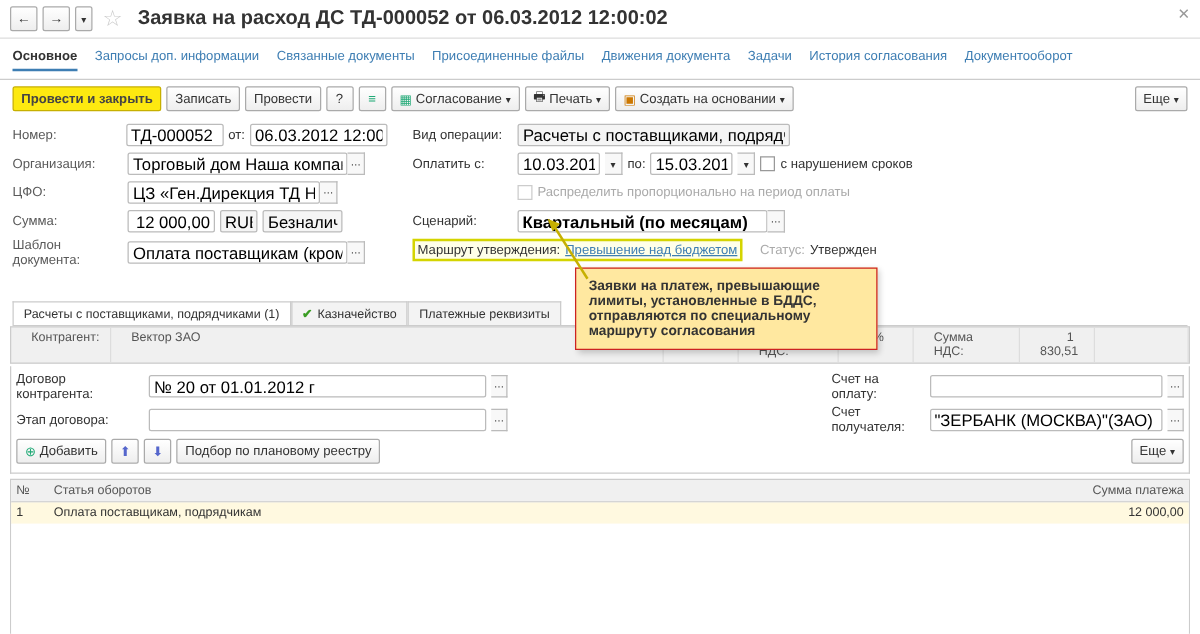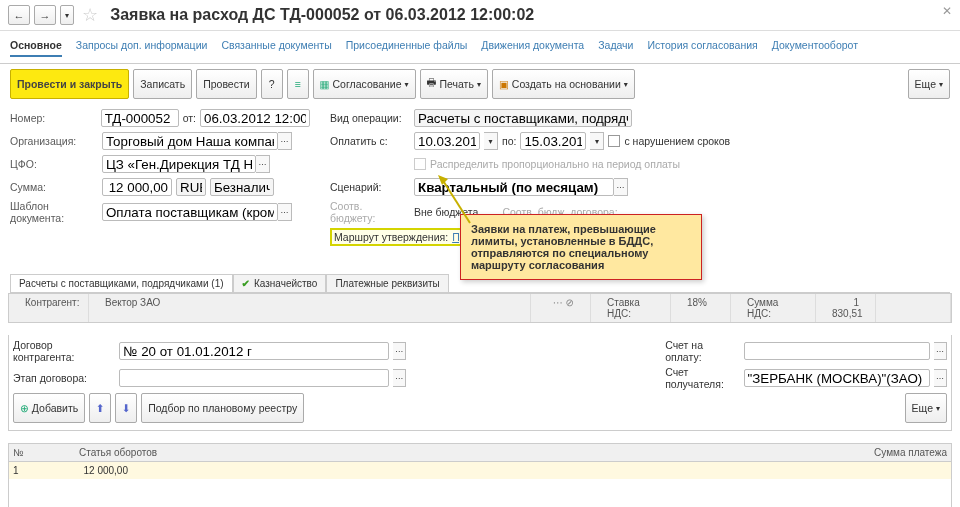--- a/index.html
+++ b/index.html
@@ -7,21 +7,21 @@
   .header-bar { display: flex; align-items: center; padding: 4px 8px; gap: 4px; border-bottom: 1px solid #ddd; }
   .nav-btn { width: 22px; height: 20px; border: 1px solid #aaa; border-radius: 2px; background: linear-gradient(#fff,#eee); display: inline-flex; align-items: center; justify-content: center; cursor: pointer; font-size: 11px; }
   .dropdown-arrow { width: 14px; height: 20px; border: 1px solid #aaa; border-radius: 2px; background: linear-gradient(#fff,#eee); display: inline-flex; align-items: center; justify-content: center; cursor: pointer; font-size: 8px; }
   .star-icon { color: #ccc; font-size: 18px; margin: 0 4px; cursor: pointer; }
   .title { font-size: 16px; font-weight: bold; color: #333; margin-left: 4px; }
   .close-x { position: absolute; top: 4px; right: 8px; color: #999; cursor: pointer; font-size: 12px; }
   .tabs-row { display: flex; gap: 14px; padding: 8px 10px 6px; border-bottom: 1px solid #ccc; }
   .tab-link { color: #3e7eb3; cursor: pointer; }
   .tab-link.active { color: #333; font-weight: bold; border-bottom: 2px solid #3e7eb3; padding-bottom: 4px; }
   .toolbar { display: flex; gap: 4px; padding: 5px 10px; align-items: center; }
-  .btn { border: 1px solid #aaa; border-radius: 2px; background: linear-gradient(#fff,#eee); padding: 2px 6px; cursor: pointer; font-size: 10.5px; display: inline-flex; align-items: center; gap: 3px; height: 30px; }
+  .btn { border: 1px solid #aaa; border-radius: 2px; background: linear-gradient(#fff,#eee); padding: 2px 6px; cursor: pointer; font-size: 10.5px; display: inline-flex; align-items: center; gap: 3px; height: 20px; }
   .btn-yellow { background: #fde910; font-weight: bold; color: #444; border-color: #c7b000; }
   .btn-icon-only { width: 22px; justify-content: center; padding: 2px; }
   .eshche { margin-left: auto; }
   .form-area { padding: 4px 10px; }
   .form-row { display: flex; align-items: center; margin-bottom: 3px; gap: 4px; min-height: 20px; }
   .label { width: 88px; text-align: left; color: #5a5a5a; }
   .input { border: 1px solid #bbb; border-radius: 2px; height: 18px; padding: 1px 3px; background: #fff; }
   .input-ro { background: #f5f5f5; }
   .two-col { display: flex; gap: 20px; }
   .col-left { width: 300px; }
@@ -31,26 +31,26 @@
   .checkbox { width: 12px; height: 12px; border: 1px solid #999; }
   .disabled-text { color: #aaa; }
   .highlight-box { border: 2px solid #d4d400; background: rgba(255,255,100,0.15); padding: 1px 2px; display: inline-flex; align-items: center; gap: 4px; }
   .link { color: #3e7eb3; text-decoration: underline; cursor: pointer; }
   .sub-tabs { display: flex; gap: 0; margin: 20px 10px 0; border-bottom: 1px solid #ccc; }
   .sub-tab { border: 1px solid #ccc; border-bottom: none; padding: 3px 8px; background: #f3f3f3; cursor: pointer; font-size: 10px; display: flex; align-items: center; gap: 4px; }
   .sub-tab.active { background: #fff; }
   .sub-tab .check { color: #3a9d23; font-weight: bold; }
   .grid-head { display: grid; grid-template-columns: 80px 1fr 60px 80px 60px 85px 60px 75px; background: #f0f0f0; border: 1px solid #ccc; margin: 0 8px; }
   .grid-head > div { padding: 3px 16px; border-right: 1px solid #ddd; font-size: 10px; color: #555; }
-  .detail-panel { margin: 12px 8px; border: 1px solid #ccc; border-top: none; padding: 4px; }
+  .detail-panel { margin: 2px 8px; border: 1px solid #ccc; border-top: none; padding: 4px; }
   .detail-row { display: flex; align-items: center; gap: 4px; margin-bottom: 3px; }
   .item-table { margin: 4px 8px 0; border: 1px solid #ccc; }
   .item-head { display: flex; background: #f0f0f0; border-bottom: 1px solid #ccc; padding: 3px 4px; font-size: 10px; color: #555; }
   .item-head .col-no { width: 30px; }
-  .item-head .col-art { flex: 1; margin-left: 36px; }
+  .item-head .col-art { flex: 1; }
   .item-head .col-sum { width: 85px; text-align: right; }
   .item-row { display: flex; padding: 3px 4px; background: #fff9e0; font-size: 10px; }
   .item-row .col-no { width: 30px; }
   .item-row .col-art { flex: 1; }
   .item-row .col-sum { width: 85px; text-align: right; }
   .item-blank { height: 115px; background: #fff; }
   .callout { position: absolute; left: 460px; top: 214px; width: 242px; background: #ffe8a0; border: 1px solid #c22; padding: 8px 10px; font-size: 11px; font-weight: bold; color: #333; box-shadow: 2px 2px 5px rgba(0,0,0,0.2); }
   svg.arrow { position: absolute; left: 438px; top: 175px; pointer-events: none; }
 </style>
 </head>
@@ -161,25 +161,20 @@
         <span class="disabled-text">Распределить пропорционально на период оплаты</span>
       </div>
       <div class="form-row">
         <span style="width:80px">Сценарий:</span>
         <div class="inline-group">
           <input class="input" style="width: 200px; font-weight: bold;" value="Квартальный (по месяцам)">
           <span class="lookup-btn">⋯</span>
         </div>
       </div>
       <div class="form-row">
-        <span style="width:80px" class="disabled-text">Соотв. бюджету:</span>
-        <span>Вне бюджета</span>
-        <span style="margin-left:20px" class="disabled-text">Соотв. бюдж. договора:</span>
-      </div>
-      <div class="form-row">
         <span class="highlight-box">
           <span>Маршрут утверждения:</span>
           <span class="link">Превышение над бюджетом</span>
         </span>
         <span style="margin-left:10px" class="disabled-text">Статус:</span>
         <span>Утвержден</span>
       </div>
     </div>
   </div>
 </div>
@@ -239,20 +234,21 @@
 </div>
 
 <div class="item-table">
   <div class="item-head">
     <div class="col-no">№</div>
     <div class="col-art">Статья оборотов</div>
     <div class="col-sum">Сумма платежа</div>
   </div>
   <div class="item-row">
     <div class="col-no">1</div>
+    <div class="col-art">Оплата поставщикам, подрядчикам</div>
     <div class="col-sum">12 000,00</div>
   </div>
   <div class="item-blank"></div>
 
 </div>
 
 <div class="callout">Заявки на платеж, превышающие лимиты, установленные в БДДС, отправляются по специальному маршруту согласования</div>
 <svg class="arrow" width="40" height="50">
   <line x1="32" y1="48" x2="4" y2="4" stroke="#c7b000" stroke-width="2"></line>
   <polygon points="0,0 10,4 4,10" fill="#c7b000"></polygon>

